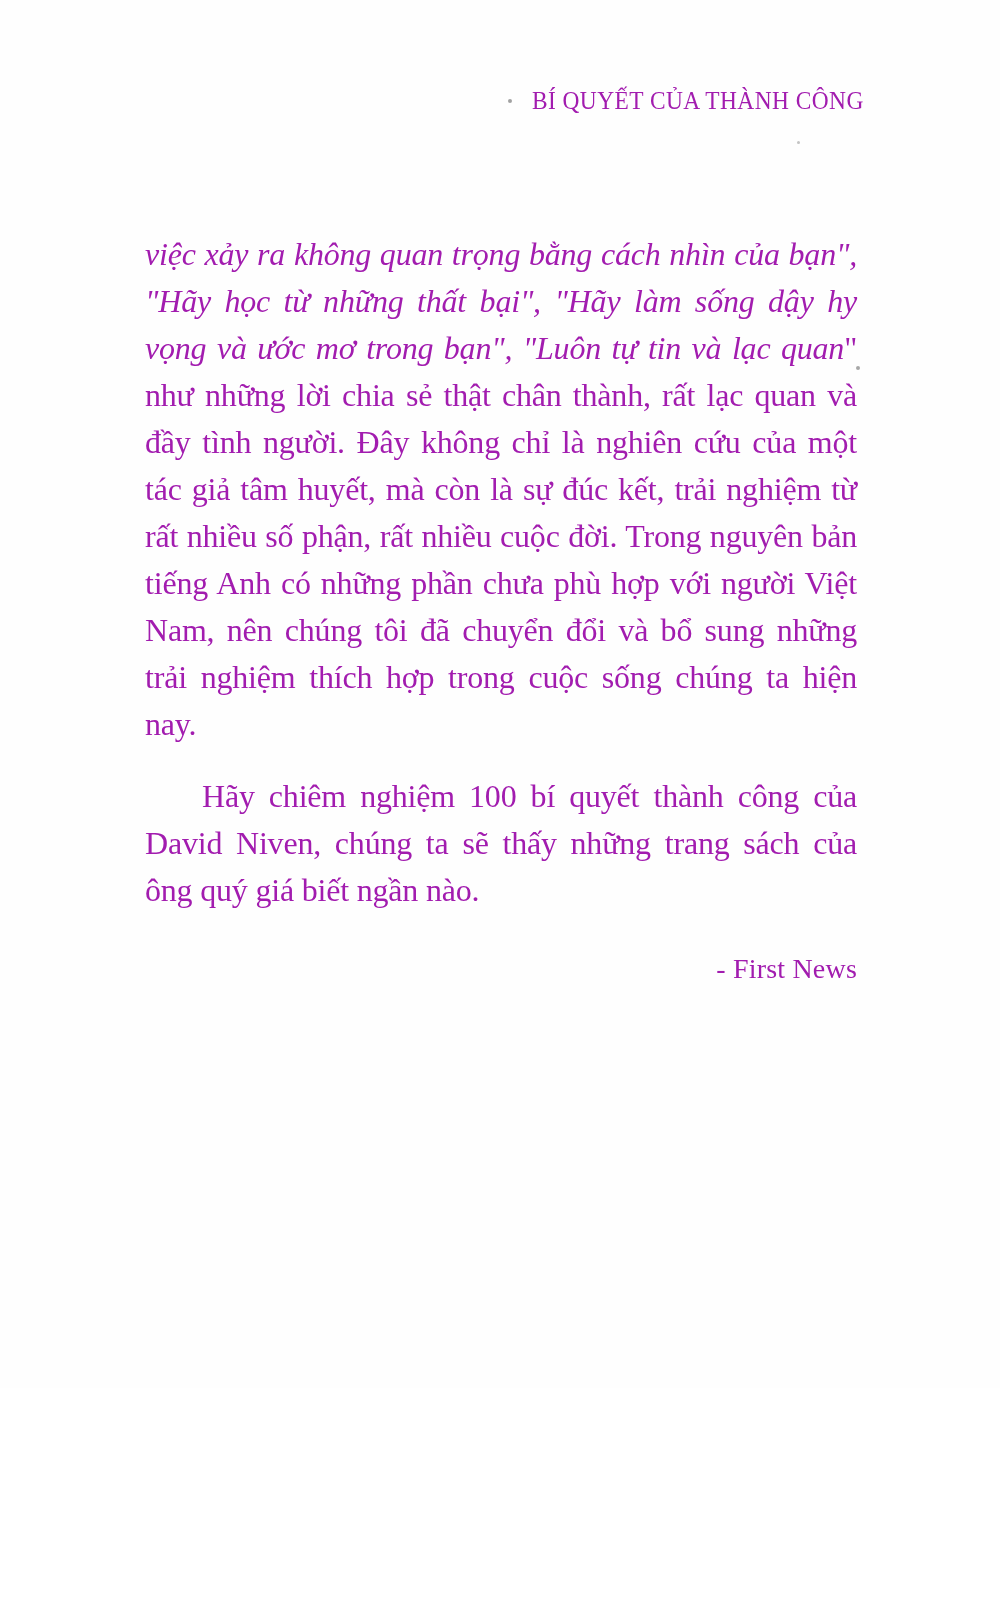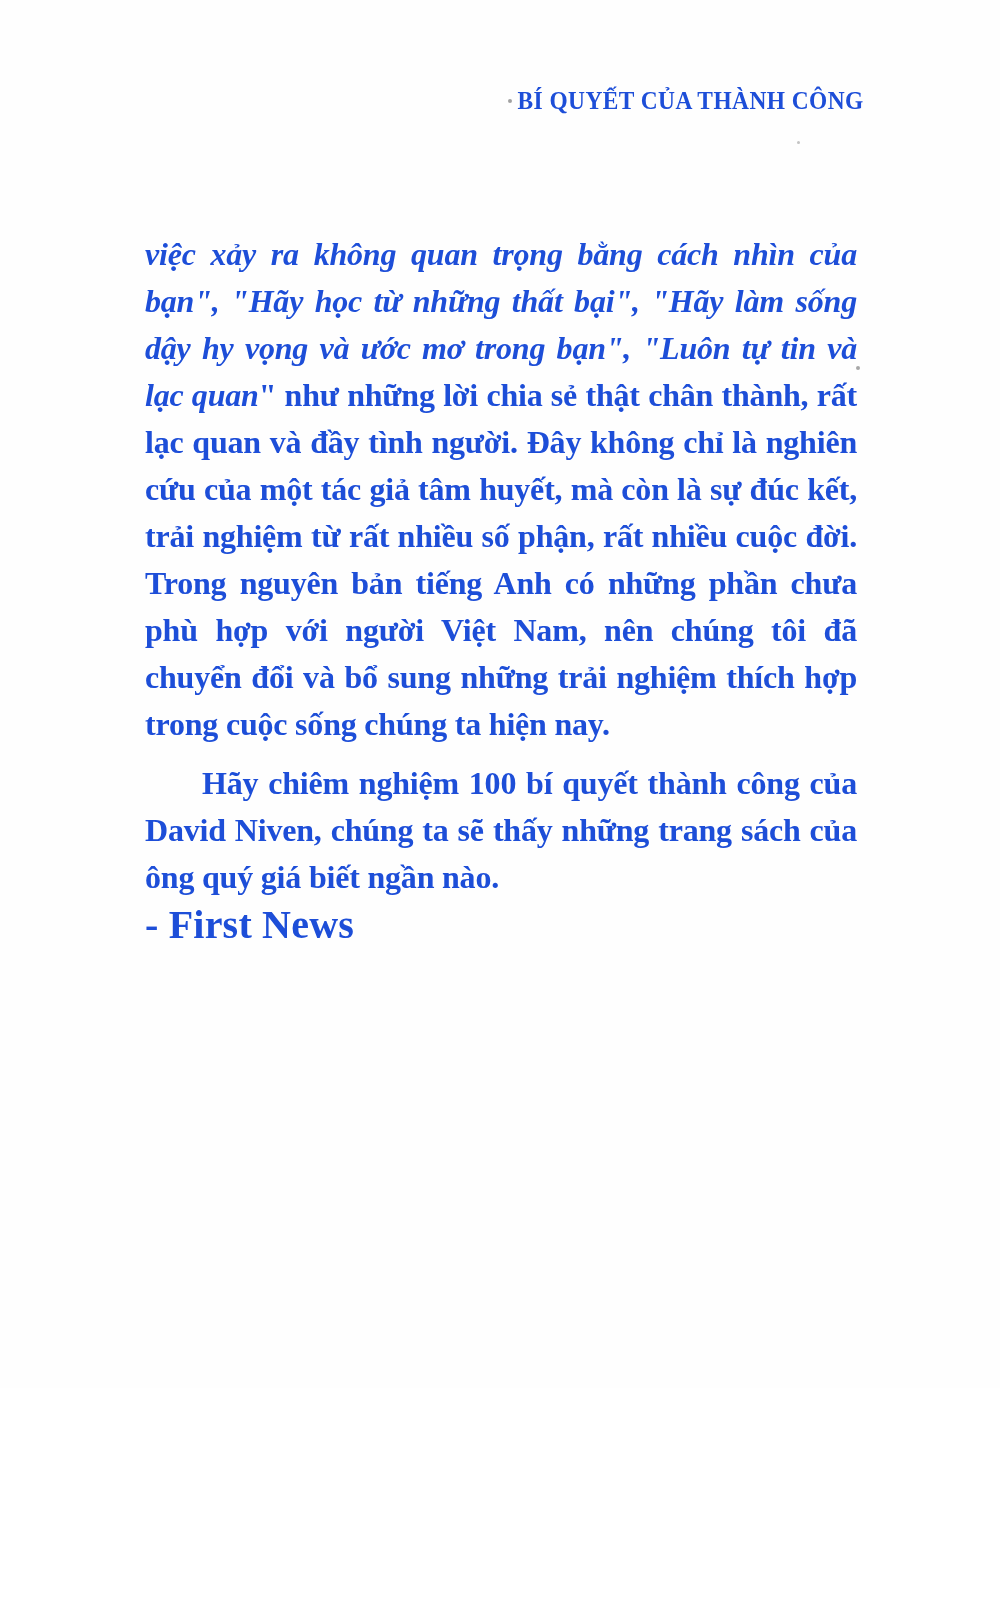--- a/index.html
+++ b/index.html
@@ -7,22 +7,21 @@
     padding: 0;
     background: #ffffff;
   }
   .page {
     position: relative;
     width: 1000px;
     height: 1388px;
     background: #fefefe;
     overflow: hidden;
     font-family: "Liberation Serif", serif;
-    color: #1d4ed8;
-    font-weight: bold;
+    color: #a21caf;
   }
   .running-head {
     position: absolute;
     top: 86px;
     left: 0;
     right: 136px;
     text-align: right;
     font-size: 26px;
     white-space: nowrap;
   }
@@ -39,31 +38,32 @@
     width: 712px;
     font-size: 32px;
     line-height: 47px;
     letter-spacing: -0.2px;
   }
   .para {
     margin: 0;
     text-align: justify;
   }
   .para + .para {
-    margin-top: 12px;
+    margin-top: 25px;
   }
   .para.indent {
     text-indent: 57px;
   }
   .it {
     font-style: italic;
   }
   .signature {
-    text-align: left;
-    font-size: 40px;
+    margin-top: 31px;
+    text-align: right;
+    font-size: 28px;
     letter-spacing: 0.2px;
   }
   .page-number {
     position: absolute;
     top: 1481px;
     left: 0;
     width: 1000px;
     text-align: center;
     font-size: 33px;
   }

